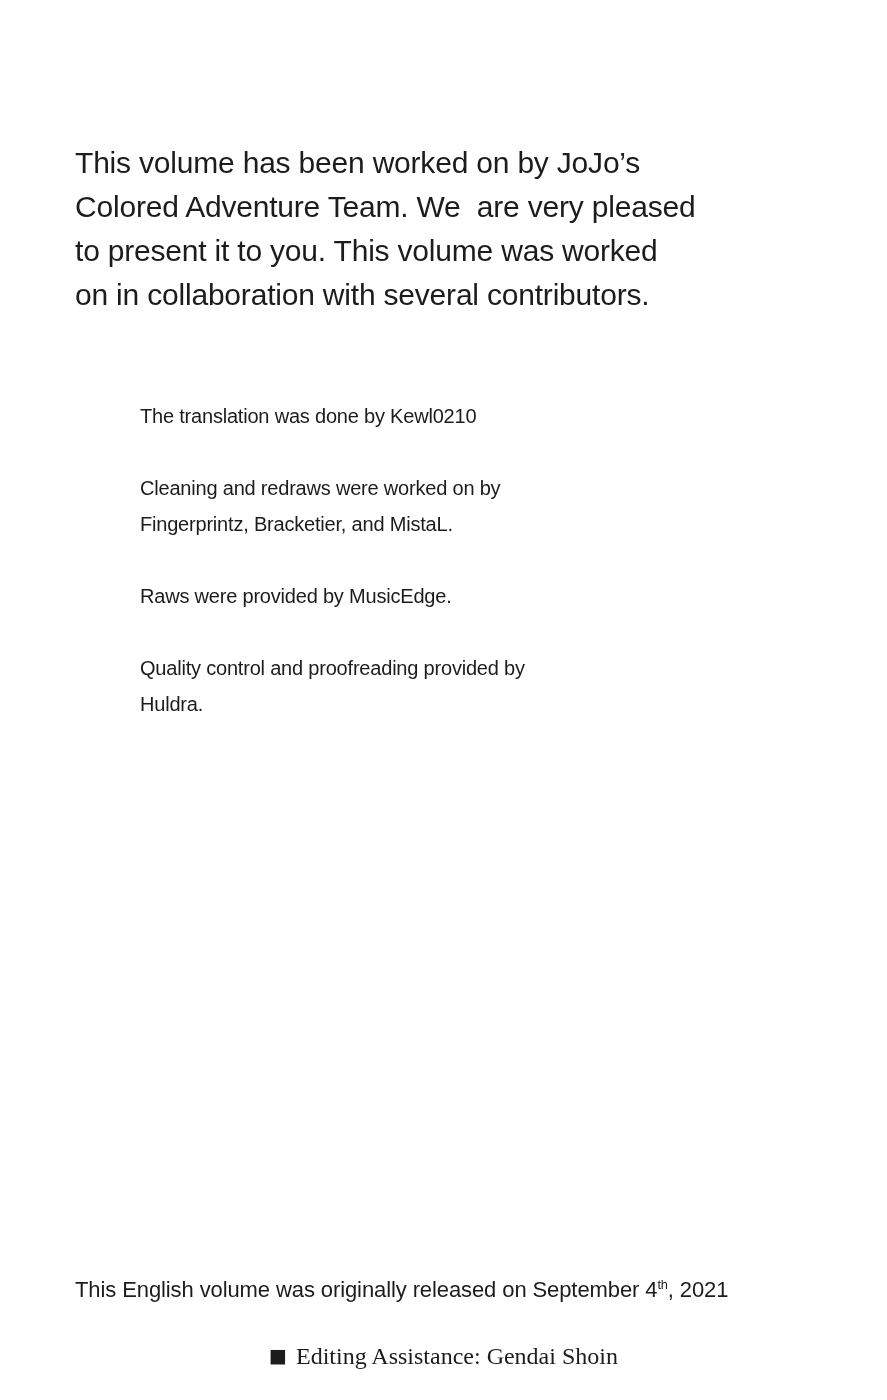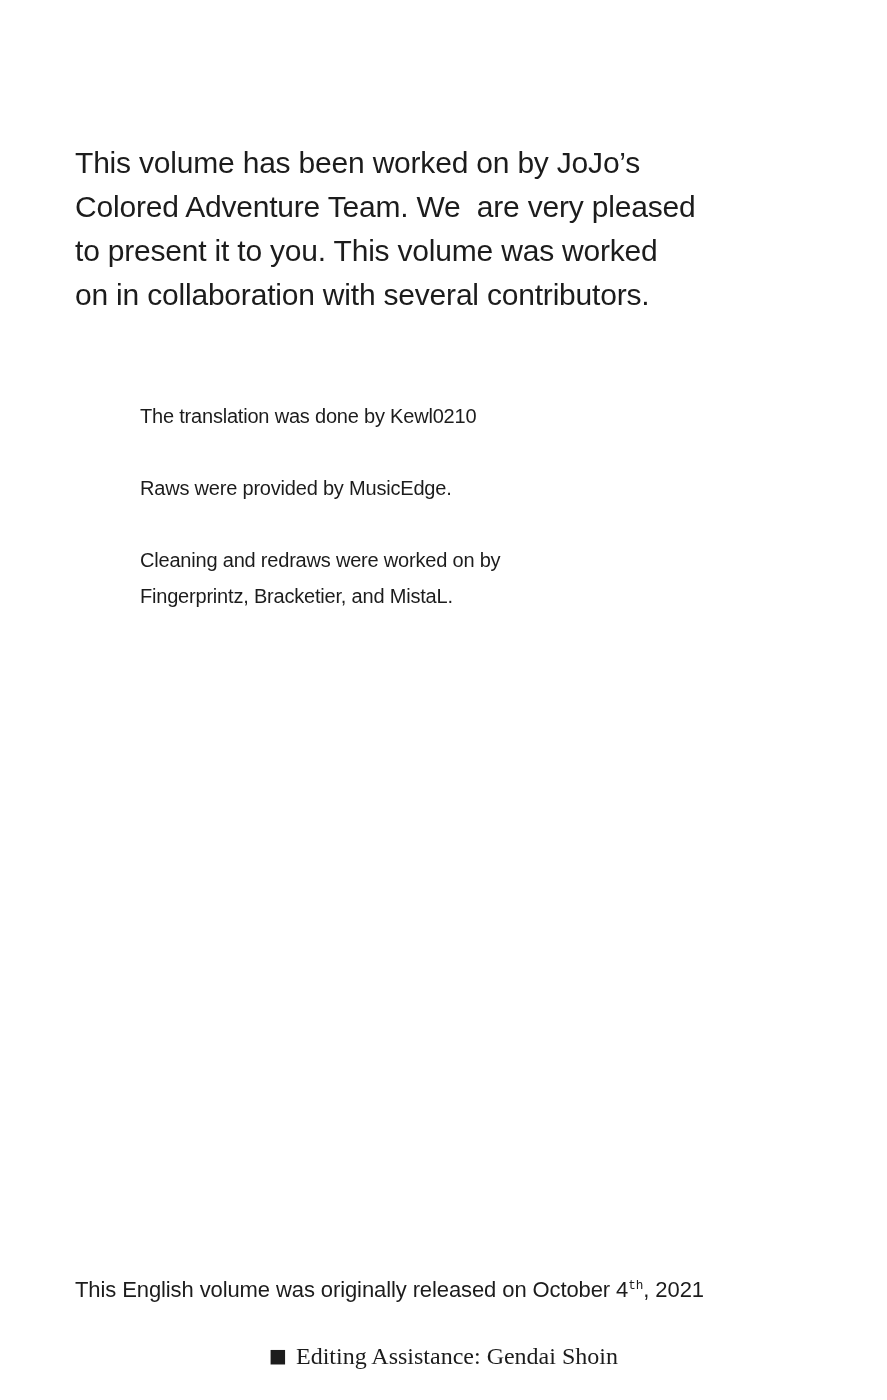--- a/index.html
+++ b/index.html
@@ -43,21 +43,20 @@
     left: 75px;
     width: 790px;
     font-size: 22px;
     line-height: 28px;
     letter-spacing: -0.1px;
   }
   .release-line sup {
     font-size: 0.58em;
     vertical-align: super;
     line-height: 0;
-    font-family: Liberation Mono, monospace;
   }
   .editing-line {
     position: absolute;
     top: 1340px;
     left: 0;
     width: 887px;
     text-align: center;
     font-family: "Liberation Serif", "DejaVu Serif", serif;
     font-weight: normal;
     font-size: 24px;
@@ -75,22 +74,24 @@
 
 <div class="page">
 
   <p class="intro pre">This volume has been worked on by JoJo’s
 Colored Adventure Team. We  are very pleased
 to present it to you. This volume was worked
 on in collaboration with several contributors.</p>
 
   <div class="credits">
     <p class="credit-item pre">The translation was done by Kewl0210</p>
-    <p class="credit-item pre">Raws were provided by MusicEdge.</p>
     <p class="credit-item pre">Cleaning and redraws were worked on by
 Fingerprintz, Bracketier, and MistaL.</p>
+    <p class="credit-item pre">Raws were provided by MusicEdge.</p>
+    <p class="credit-item pre">Quality control and proofreading provided by
+Huldra.</p>
   </div>
 
-  <p class="release-line"><span>This English volume was originally released on October 4</span><sup>th</sup><span>, 2021</span></p>
+  <p class="release-line"><span>This English volume was originally released on September 4</span><sup>th</sup><span>, 2021</span></p>
 
   <p class="editing-line"><span class="square">■</span><span>Editing Assistance: Gendai Shoin</span></p>
 
 </div>
 
 </body></html>

